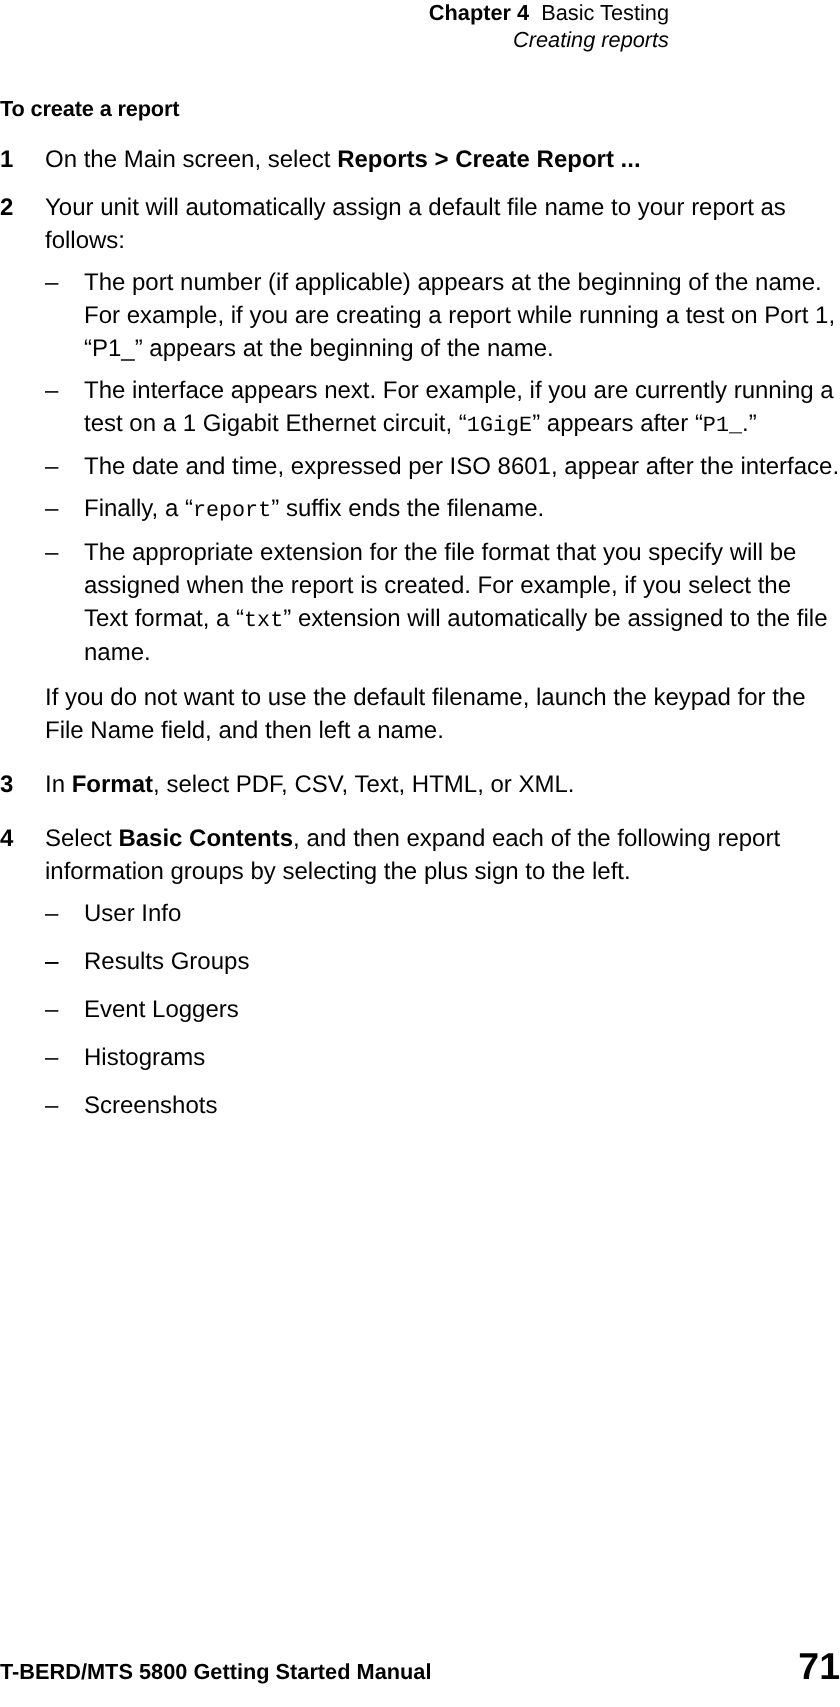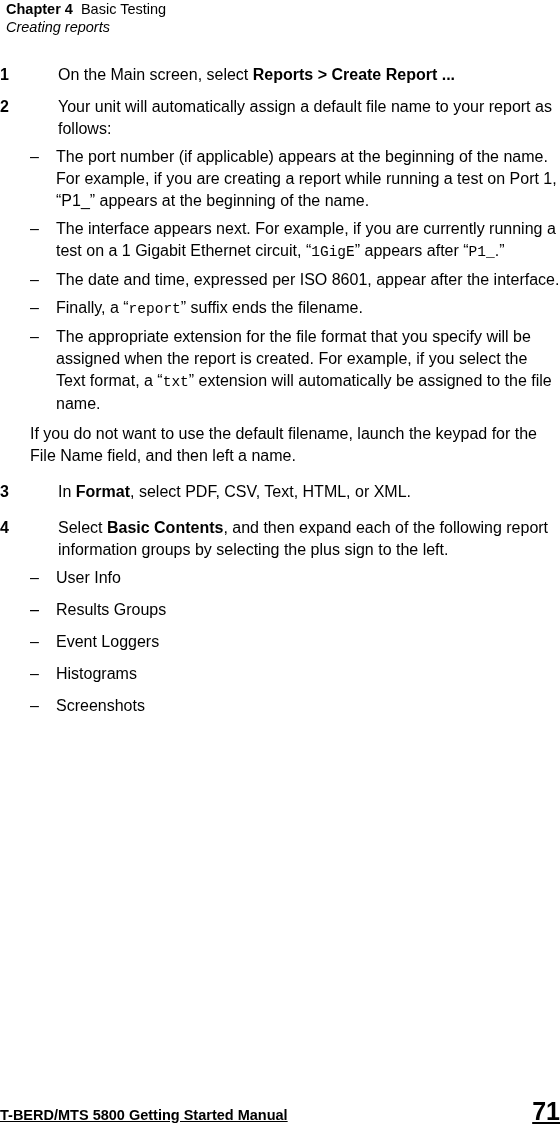--- a/index.html
+++ b/index.html
@@ -19,22 +19,23 @@
     position: absolute;
     left: 0; top: 0;
     width: 560px;
     height: 1138px;
   }
 
   
   .header {
     position: absolute;
     top: 0px;
-    left: 6px;
+    left: 0;
     width: 446px;
+    text-align: right;
   }
   .header-line1 {
     font-size: 14.5px;
     line-height: 18px;
     white-space: nowrap;
   }
   .header-line1 .chapter-label {
     font-weight: bold;
   }
   .header-line1 .chapter-title {
@@ -73,21 +74,20 @@
     position: absolute;
     left: 0;
     top: 0;
     font-size: 16px;
     font-weight: bold;
     line-height: 22px;
   }
   .step-text {
     font-size: 16px;
     line-height: 22px;
-    margin-left: 28px;
   }
   .step-sub {
     font-size: 16px;
     line-height: 22px;
     margin-top: 4px;
   }
   b, .bold { font-weight: bold; }
   .mono {
     font-family: Liberation Mono, monospace;
     font-size: 14.5px;
@@ -124,21 +124,20 @@
 
   
   .footer {
     position: absolute;
     left: 0px;
     bottom: 14px;
     width: 560px;
     display: flex;
     align-items: baseline;
     justify-content: space-between;
-    text-decoration: underline;
   }
   .footer-title {
     font-size: 14.5px;
     font-weight: bold;
     line-height: 18px;
     white-space: nowrap;
   }
   .footer-page {
     font-size: 25px;
     font-weight: bold;
@@ -152,20 +151,21 @@
 
   <div class="header">
     <div class="header-line1">
       <span class="chapter-label">Chapter 4</span><span>&nbsp; </span><span class="chapter-title">Basic Testing</span>
     </div>
     <div class="header-line2">Creating reports</div>
   </div>
 
   <div class="content">
 
+    <div class="section-heading">To create a report</div>
 
     <div class="step">
       <span class="step-num">1</span>
       <div class="step-text"><span>On the Main screen, select </span><b>Reports &gt; Create Report ...</b><span></span></div>
     </div>
 
     <div class="step">
       <span class="step-num">2</span>
       <div class="step-text">Your unit will automatically assign a default file name to your report as follows:</div>
 

